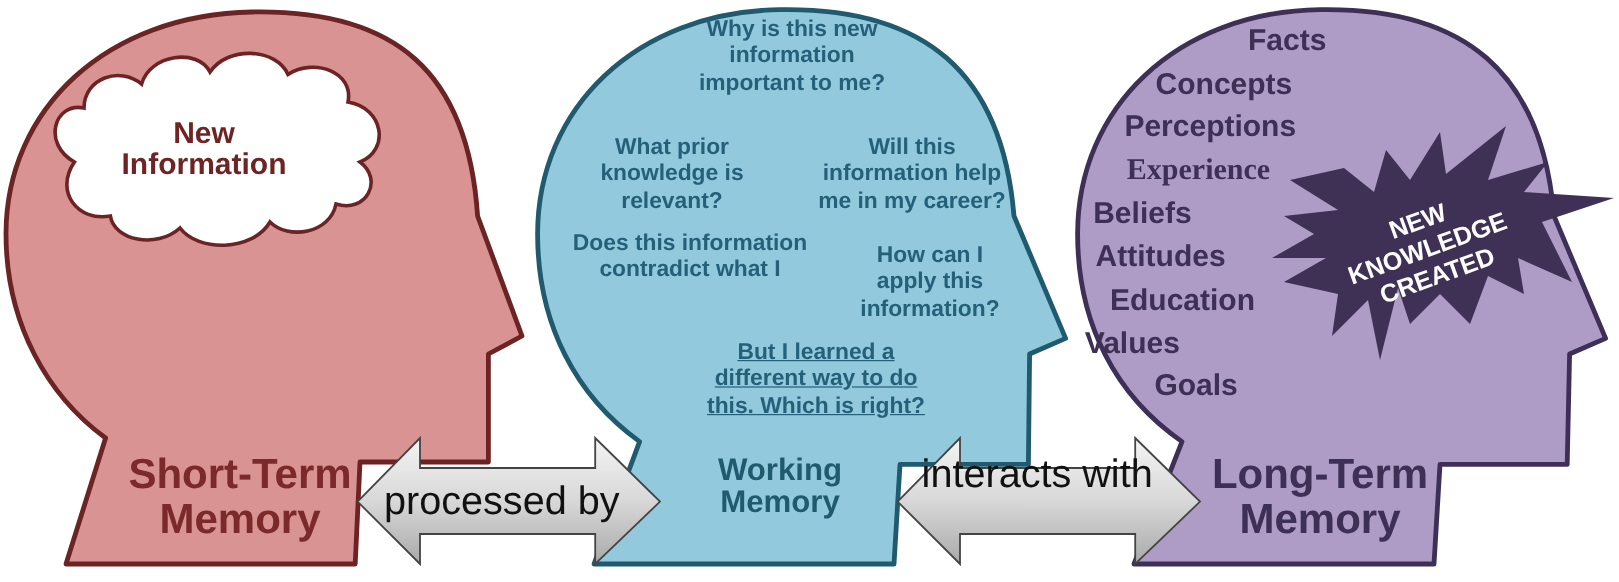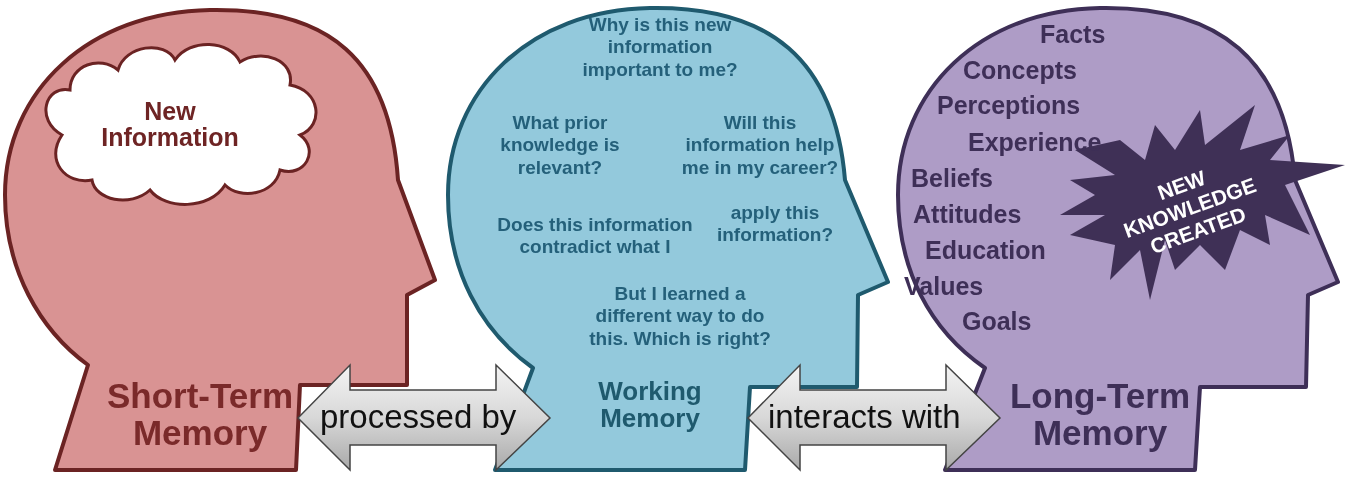--- a/index.html
+++ b/index.html
@@ -45,59 +45,60 @@
 <div class="lbl cloud-text" style="left:70px; top:98px; width:200px;">
   <div>New</div>
   <div>Information</div>
 </div>
 <div class="lbl stm-title" style="left:85px; top:378px; width:230px;">
   <div>Short-Term</div>
   <div>Memory</div>
 </div>
 
 <div class="arrow-text" style="left:320px; top:398px;">processed by</div>
-<div class="arrow-text" style="left:768px; top:398px;">interacts with</div>
+<div class="arrow-text" style="left:768px; top:376px;">interacts with</div>
 
 <div class="lbl q" style="left:570px; top:14px; width:180px;">
   <div>Why is this new</div>
   <div>information</div>
   <div>important to me?</div>
 </div>
 <div class="lbl q" style="left:480px; top:112px; width:160px;">
   <div>What prior</div>
   <div>knowledge is</div>
   <div>relevant?</div>
 </div>
 <div class="lbl q" style="left:675px; top:112px; width:170px;">
   <div>Will this</div>
   <div>information help</div>
   <div>me in my career?</div>
 </div>
-<div class="lbl q" style="left:470px; top:214px; width:210px;margin-left:20px;">
+<div class="lbl q" style="left:470px; top:192px; width:210px;">
   <div>Does this information</div>
   <div>contradict what I</div>
 </div>
 <div class="lbl q" style="left:710px; top:202px; width:130px;">
+  <div>How can I</div>
   <div>apply this</div>
   <div>information?</div>
 </div>
-<div class="lbl q" style="left:580px; top:283px; width:200px;">
+<div class="lbl q" style="left:580px; top:283px; width:200px;text-decoration:underline;">
   <div>But I learned a</div>
   <div>different way to do</div>
   <div>this. Which is right?</div>
 </div>
 <div class="lbl wm-title" style="left:540px; top:378px; width:220px;">
   <div>Working</div>
   <div>Memory</div>
 </div>
 
 <div class="ltm-item" style="left:1040px; top:20px;">Facts</div>
 <div class="ltm-item" style="left:963px; top:56px;">Concepts</div>
 <div class="ltm-item" style="left:937px; top:91px;">Perceptions</div>
-<div class="ltm-item" style="left:968px; top:128px;">Experience</div>
+<div class="ltm-item" style="left:939px; top:128px;font-family:Liberation Serif, serif;">Experience</div>
 <div class="ltm-item" style="left:911px; top:164px;">Beliefs</div>
 <div class="ltm-item" style="left:913px; top:200px;">Attitudes</div>
 <div class="ltm-item" style="left:925px; top:236px;">Education</div>
 <div class="ltm-item" style="left:904px; top:272px;">Values</div>
 <div class="ltm-item" style="left:962px; top:307px;">Goals</div>
 
 <div class="burst-text" style="left:1100px; top:172px; width:180px;">
   <div>NEW</div>
   <div>KNOWLEDGE</div>
   <div>CREATED</div>

